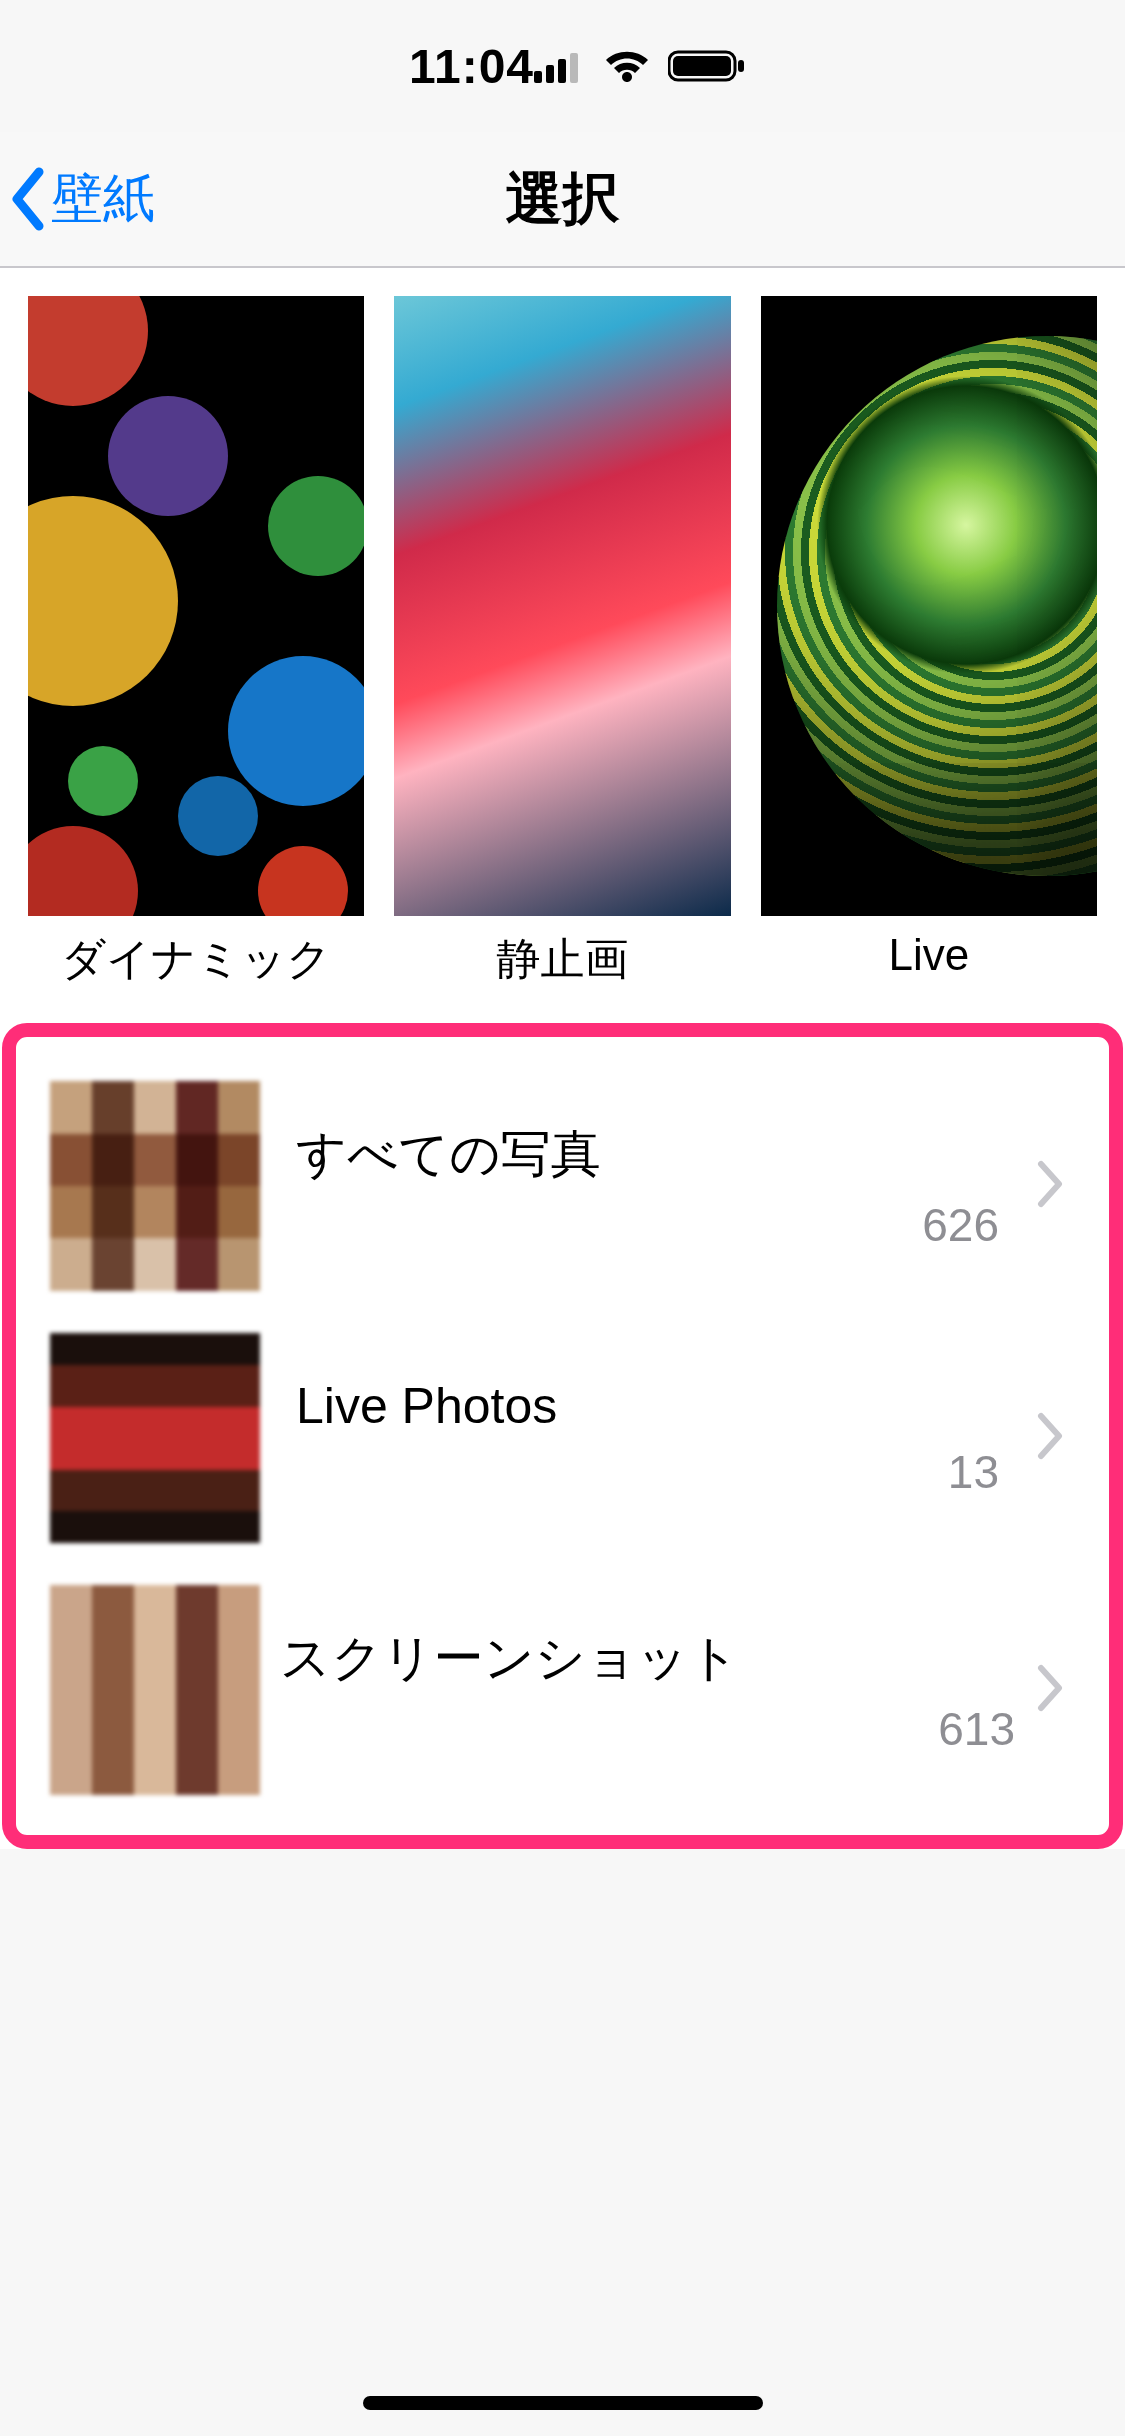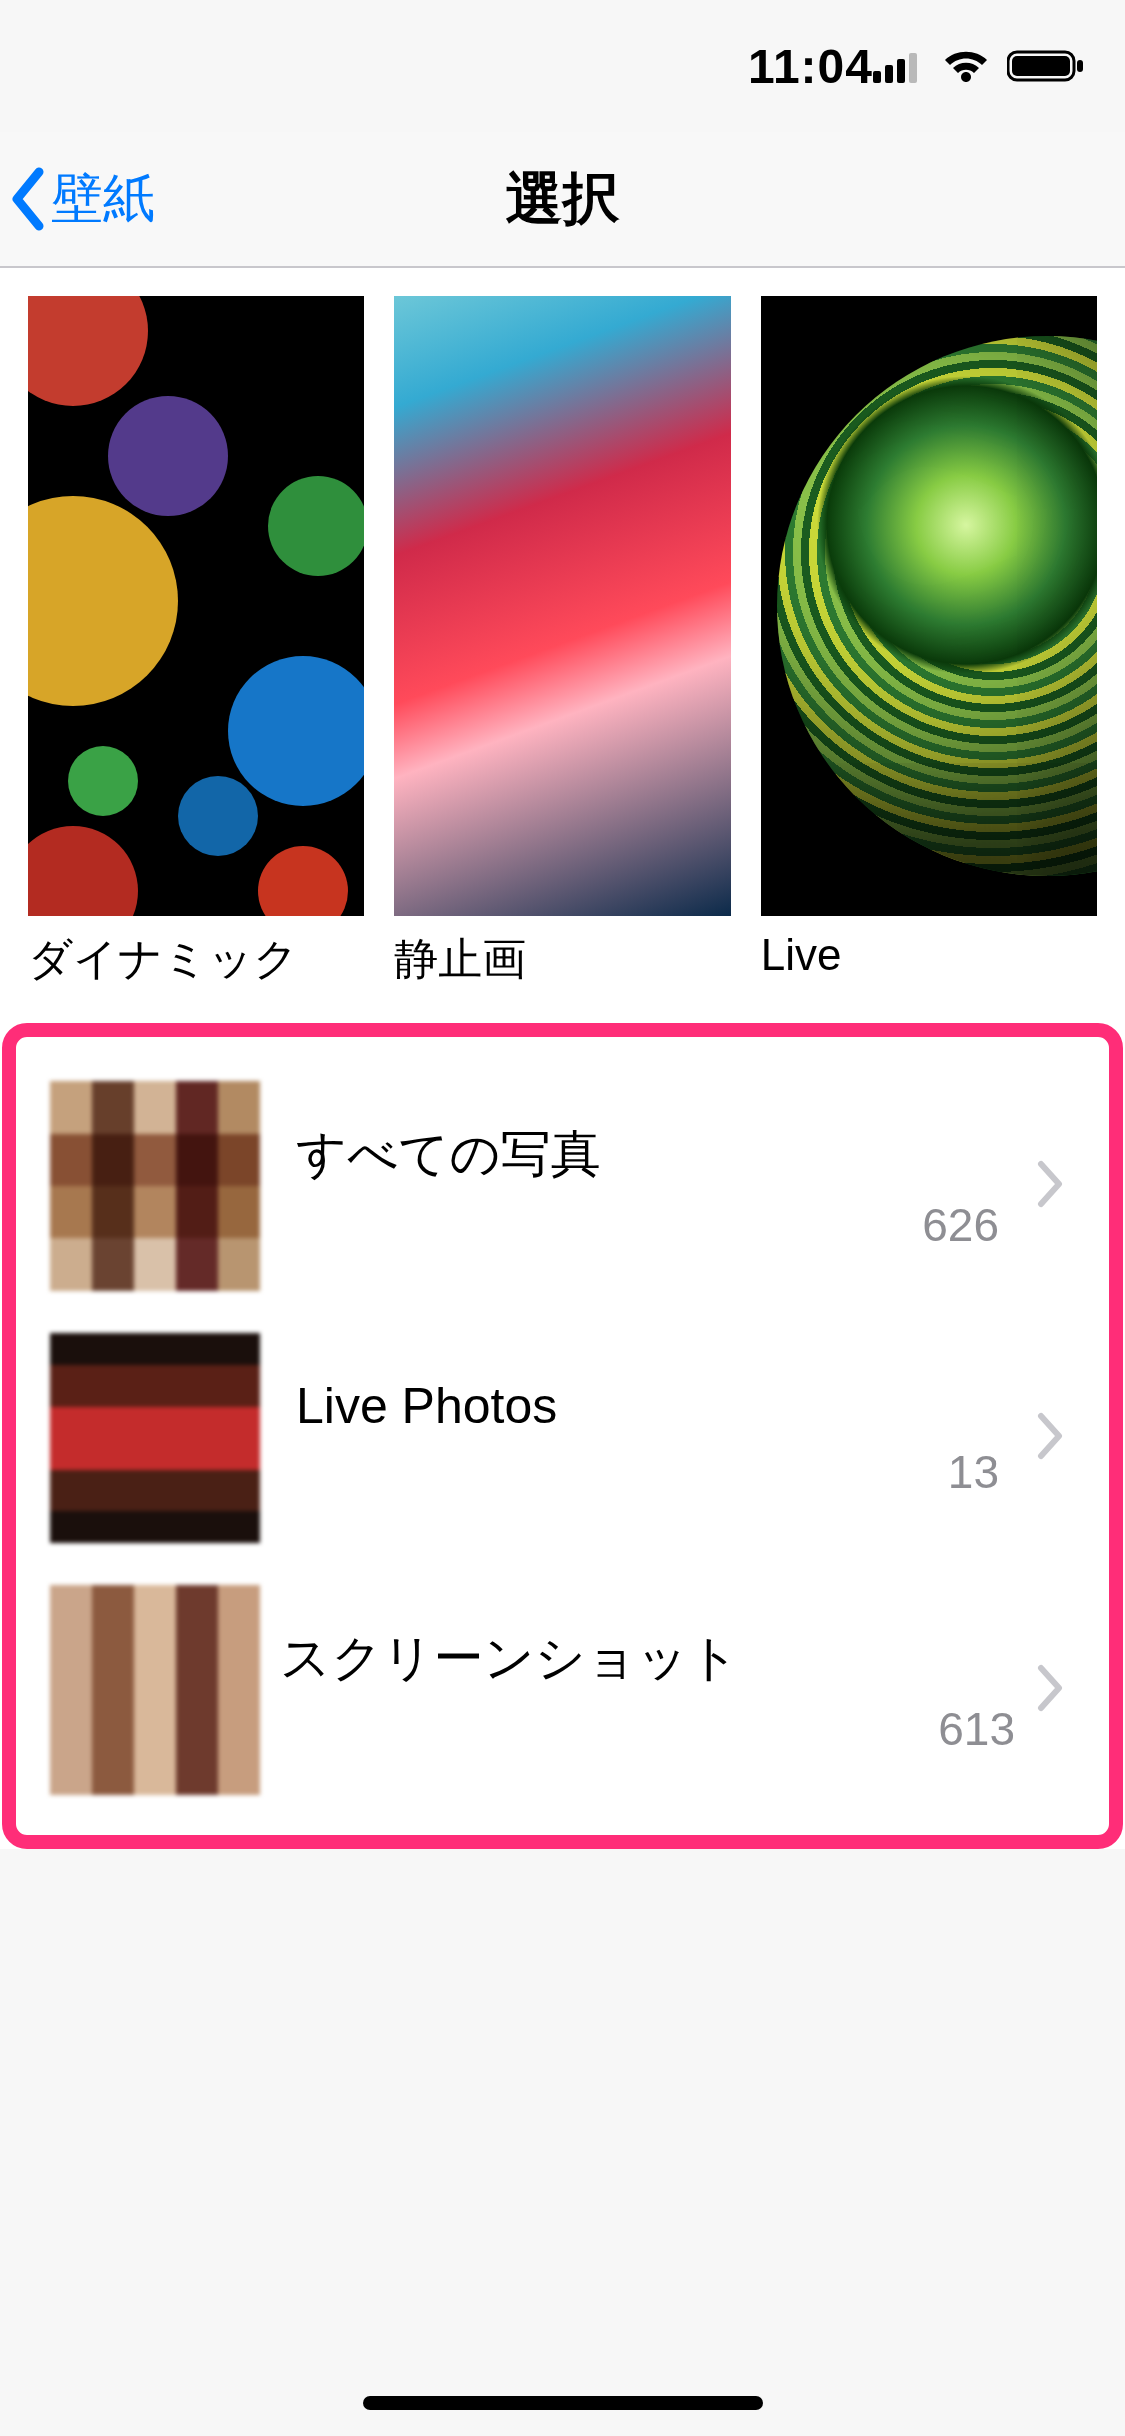--- a/index.html
+++ b/index.html
@@ -10,22 +10,22 @@
       color: #000;
       -webkit-font-smoothing: antialiased;
       position: relative;
     }
     
     .status-bar {
       position: relative;
       height: 132px;
       display: flex;
       align-items: center;
-      justify-content: flex-end;
-      padding: 0 40px 0 90px;
+      justify-content: center;
+      padding: 0 60px 0 90px;
     }
     .status-time {
       font-size: 48px;
       font-weight: 600;
       letter-spacing: 1px;
     }
     .status-icons {
       display: flex;
       align-items: center;
       gap: 16px;
@@ -61,20 +61,21 @@
     
     .category-row {
       display: flex;
       gap: 30px;
       padding: 28px 28px 10px 28px;
       background: #fff;
     }
     .category-item {
       flex: 1;
       cursor: pointer;
+      text-align: center;
     }
     .category-thumb {
       width: 100%;
       height: 620px;
       background: #000;
       overflow: hidden;
       position: relative;
     }
     .category-label {
       font-size: 44px;

